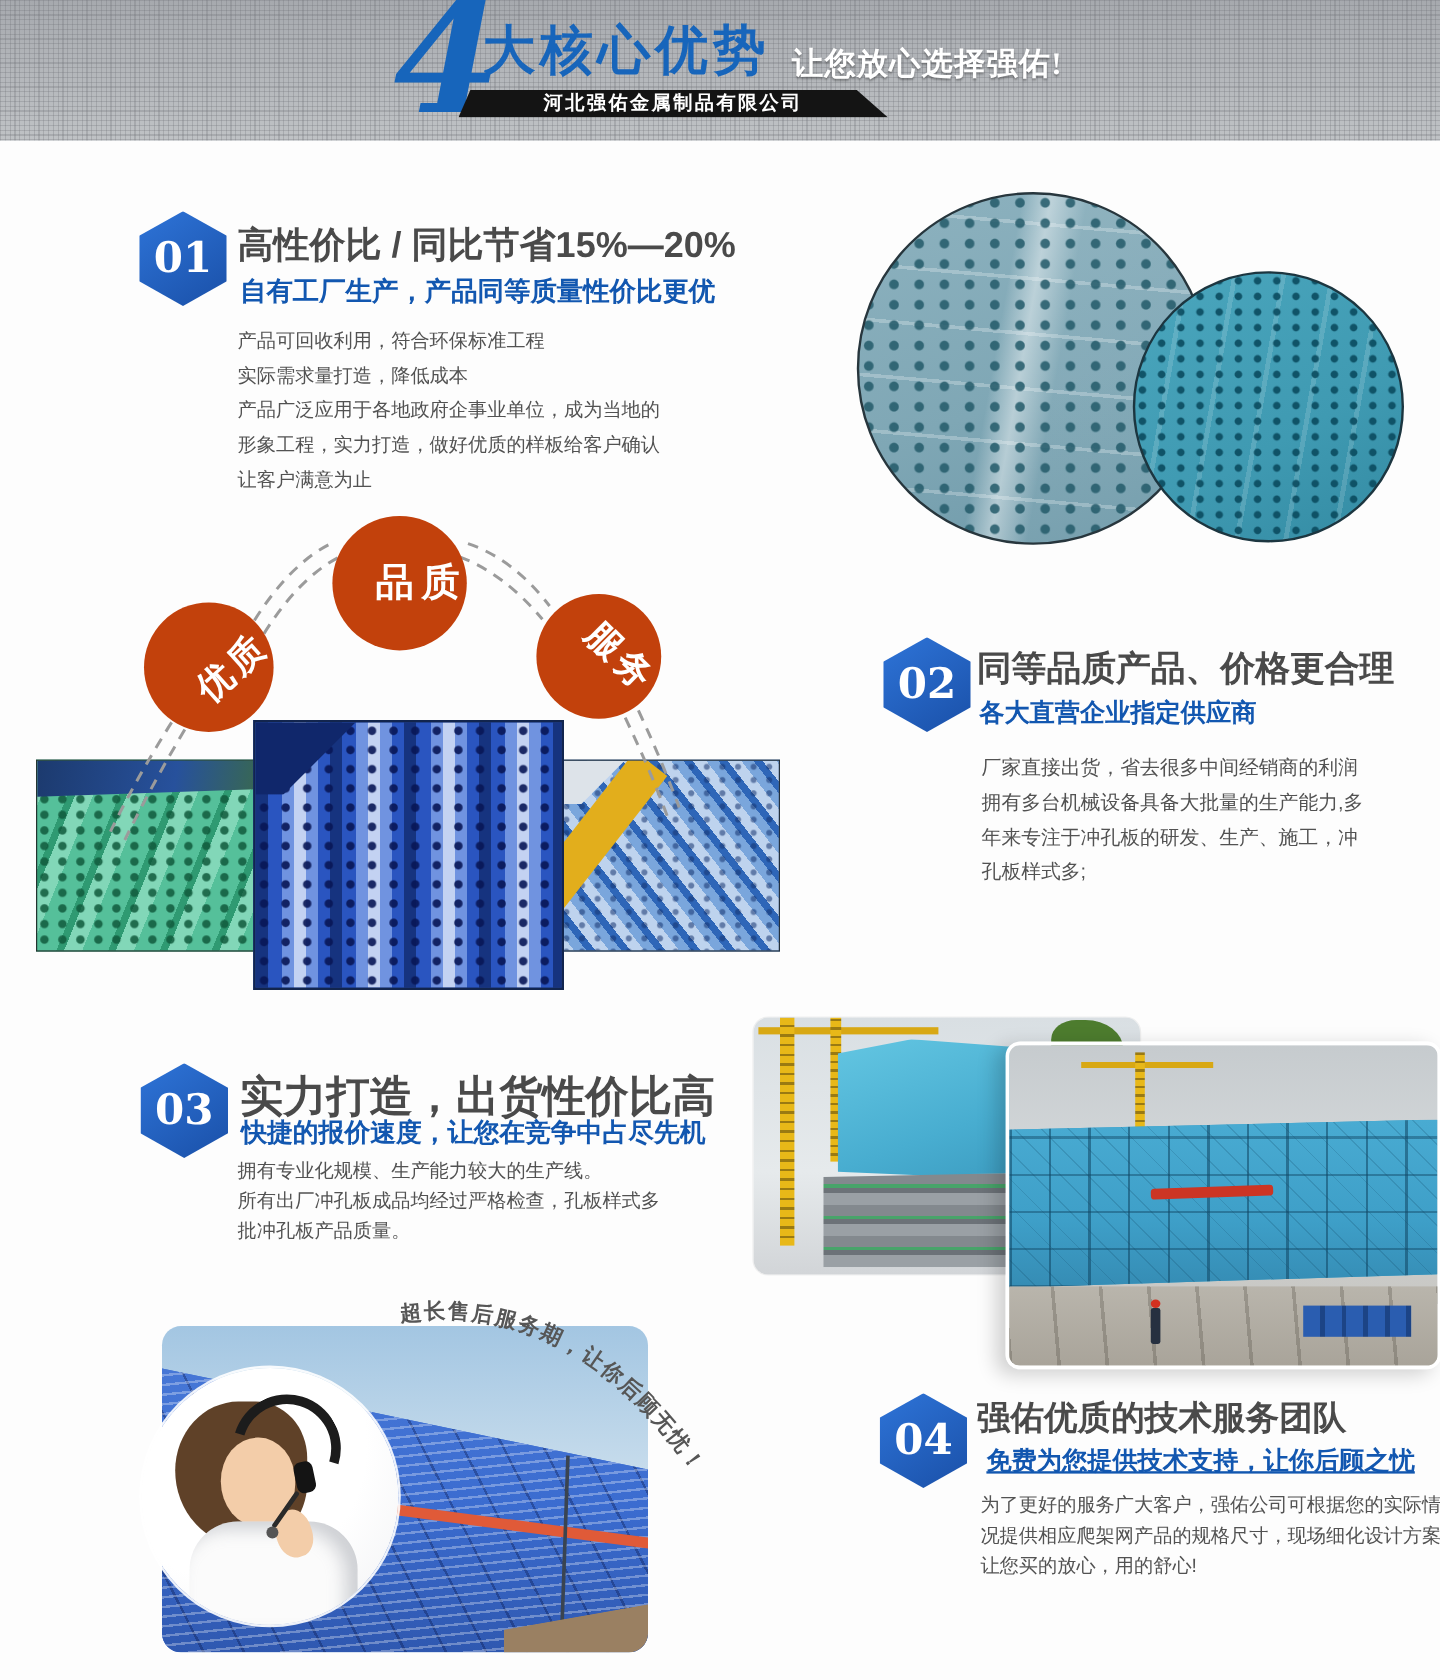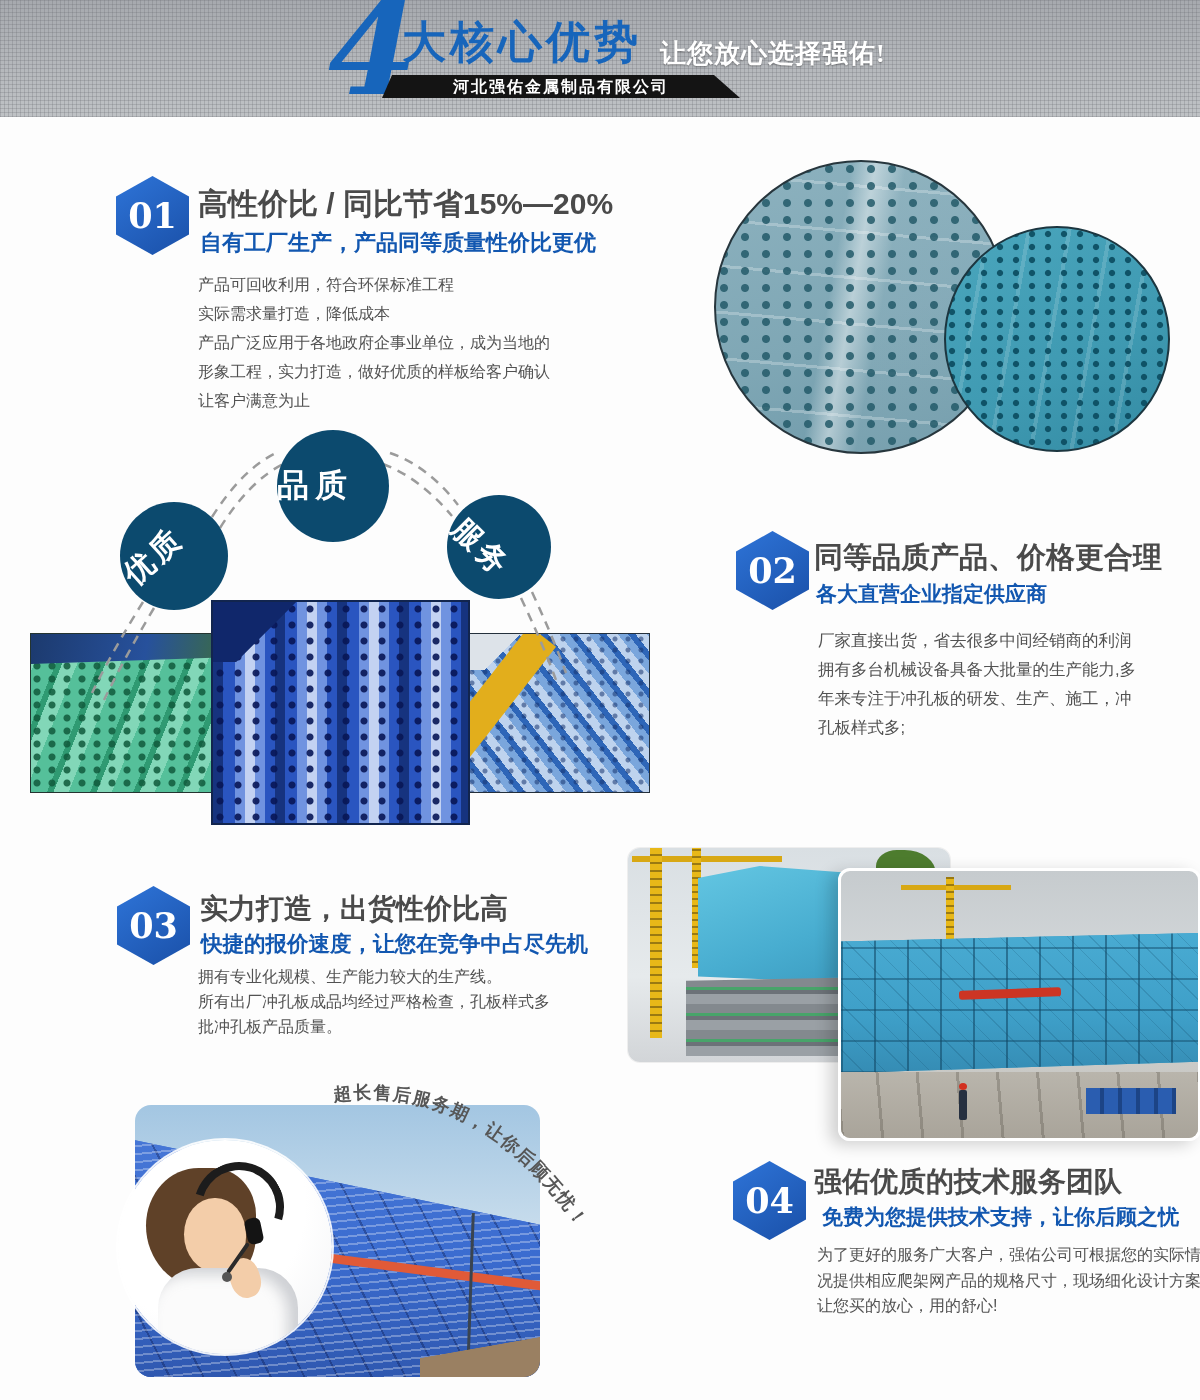--- a/index.html
+++ b/index.html
@@ -30,22 +30,22 @@
     background:linear-gradient(145deg,#2e74d8,#1a50a8);
     clip-path:polygon(50% 0,100% 26%,100% 74%,50% 100%,0 74%,0 26%);
     display:flex;align-items:center;justify-content:center;
     color:#fff;font-family:"DejaVu Serif",serif;font-weight:bold;font-size:35px;}
   .sec-title{position:absolute;font-weight:bold;color:#4a4a4a;white-space:nowrap;}
   .sec-sub{position:absolute;font-family:"Liberation Serif",serif;font-weight:bold;
     color:#1257b0;white-space:nowrap;}
   .sec-body{position:absolute;color:#525252;white-space:nowrap;}
 
   
-  .badge{position:absolute;border-radius:50%;background:#0c4a6e;color:#fff;
-    display:flex;align-items:center;justify-content:flex-start;font-weight:bold;z-index:3;}
+  .badge{position:absolute;border-radius:50%;background:#c2410c;color:#fff;
+    display:flex;align-items:center;justify-content:flex-end;font-weight:bold;z-index:3;}
   .badge span{display:block;}
 
   
   .img-box{position:absolute;overflow:hidden;}
   .green-panel{left:30px;top:633px;width:258px;height:158px;z-index:1;border:1px solid #243430;
     background-color:#4fbb94;
     background-image:
       radial-gradient(circle at 6px 6px, rgba(16,90,60,.85) 3px, transparent 4px),
       repeating-linear-gradient(112deg,#82d7b8 0 14px,#55c09a 14px 34px,#2f9a72 34px 40px);
     background-size:15px 13px,auto;}
@@ -249,21 +249,21 @@
       <div>拥有多台机械设备具备大批量的生产能力,多</div>
       <div>年来专注于冲孔板的研发、生产、施工，冲</div>
       <div>孔板样式多;</div>
     </div>
   </div>
 
   <div>
     <div class="hex" style="left:117px;top:886px;">
       <span>03</span>
     </div>
-    <div class="sec-title" style="left:200px;top:890px;font-size:28px;">实力打造，出货性价比高</div>
+    <div class="sec-title" style="left:200px;top:890px;font-size:36px;">实力打造，出货性价比高</div>
     <div class="sec-sub" style="left:201px;top:929px;font-size:21.5px;">快捷的报价速度，让您在竞争中占尽先机</div>
     <div class="sec-body" style="left:198px;top:964px;font-size:16px;line-height:25px;font-family:Liberation Serif, serif;">
       <div>拥有专业化规模、生产能力较大的生产线。</div>
       <div>所有出厂冲孔板成品均经过严格检查，孔板样式多</div>
       <div>批冲孔板产品质量。</div>
     </div>
   </div>
 
   <div class="photo photo1">
     <div class="p1-jib"></div>
@@ -298,21 +298,21 @@
     <div class="sv-cup"></div>
     <div class="sv-boom"></div>
     <div class="sv-mic"></div>
   </div>
 
   <div>
     <div class="hex" style="left:733px;top:1161px;">
       <span>04</span>
     </div>
     <div class="sec-title" style="left:814px;top:1163px;font-size:28px;">强佑优质的技术服务团队</div>
-    <div class="sec-sub" style="left:822px;top:1203px;font-size:21px;">免费为您提供技术支持，让你后顾之忧</div>
+    <div class="sec-sub" style="left:822px;top:1203px;font-size:21px;text-decoration:underline;">免费为您提供技术支持，让你后顾之忧</div>
     <div class="sec-body" style="left:817px;top:1242px;font-size:16px;line-height:25.5px;">
       <div>为了更好的服务广大客户，强佑公司可根据您的实际情</div>
       <div>况提供相应爬架网产品的规格尺寸，现场细化设计方案</div>
       <div>让您买的放心，用的舒心!</div>
     </div>
   </div>
 
 </div>
 
 </body></html>

